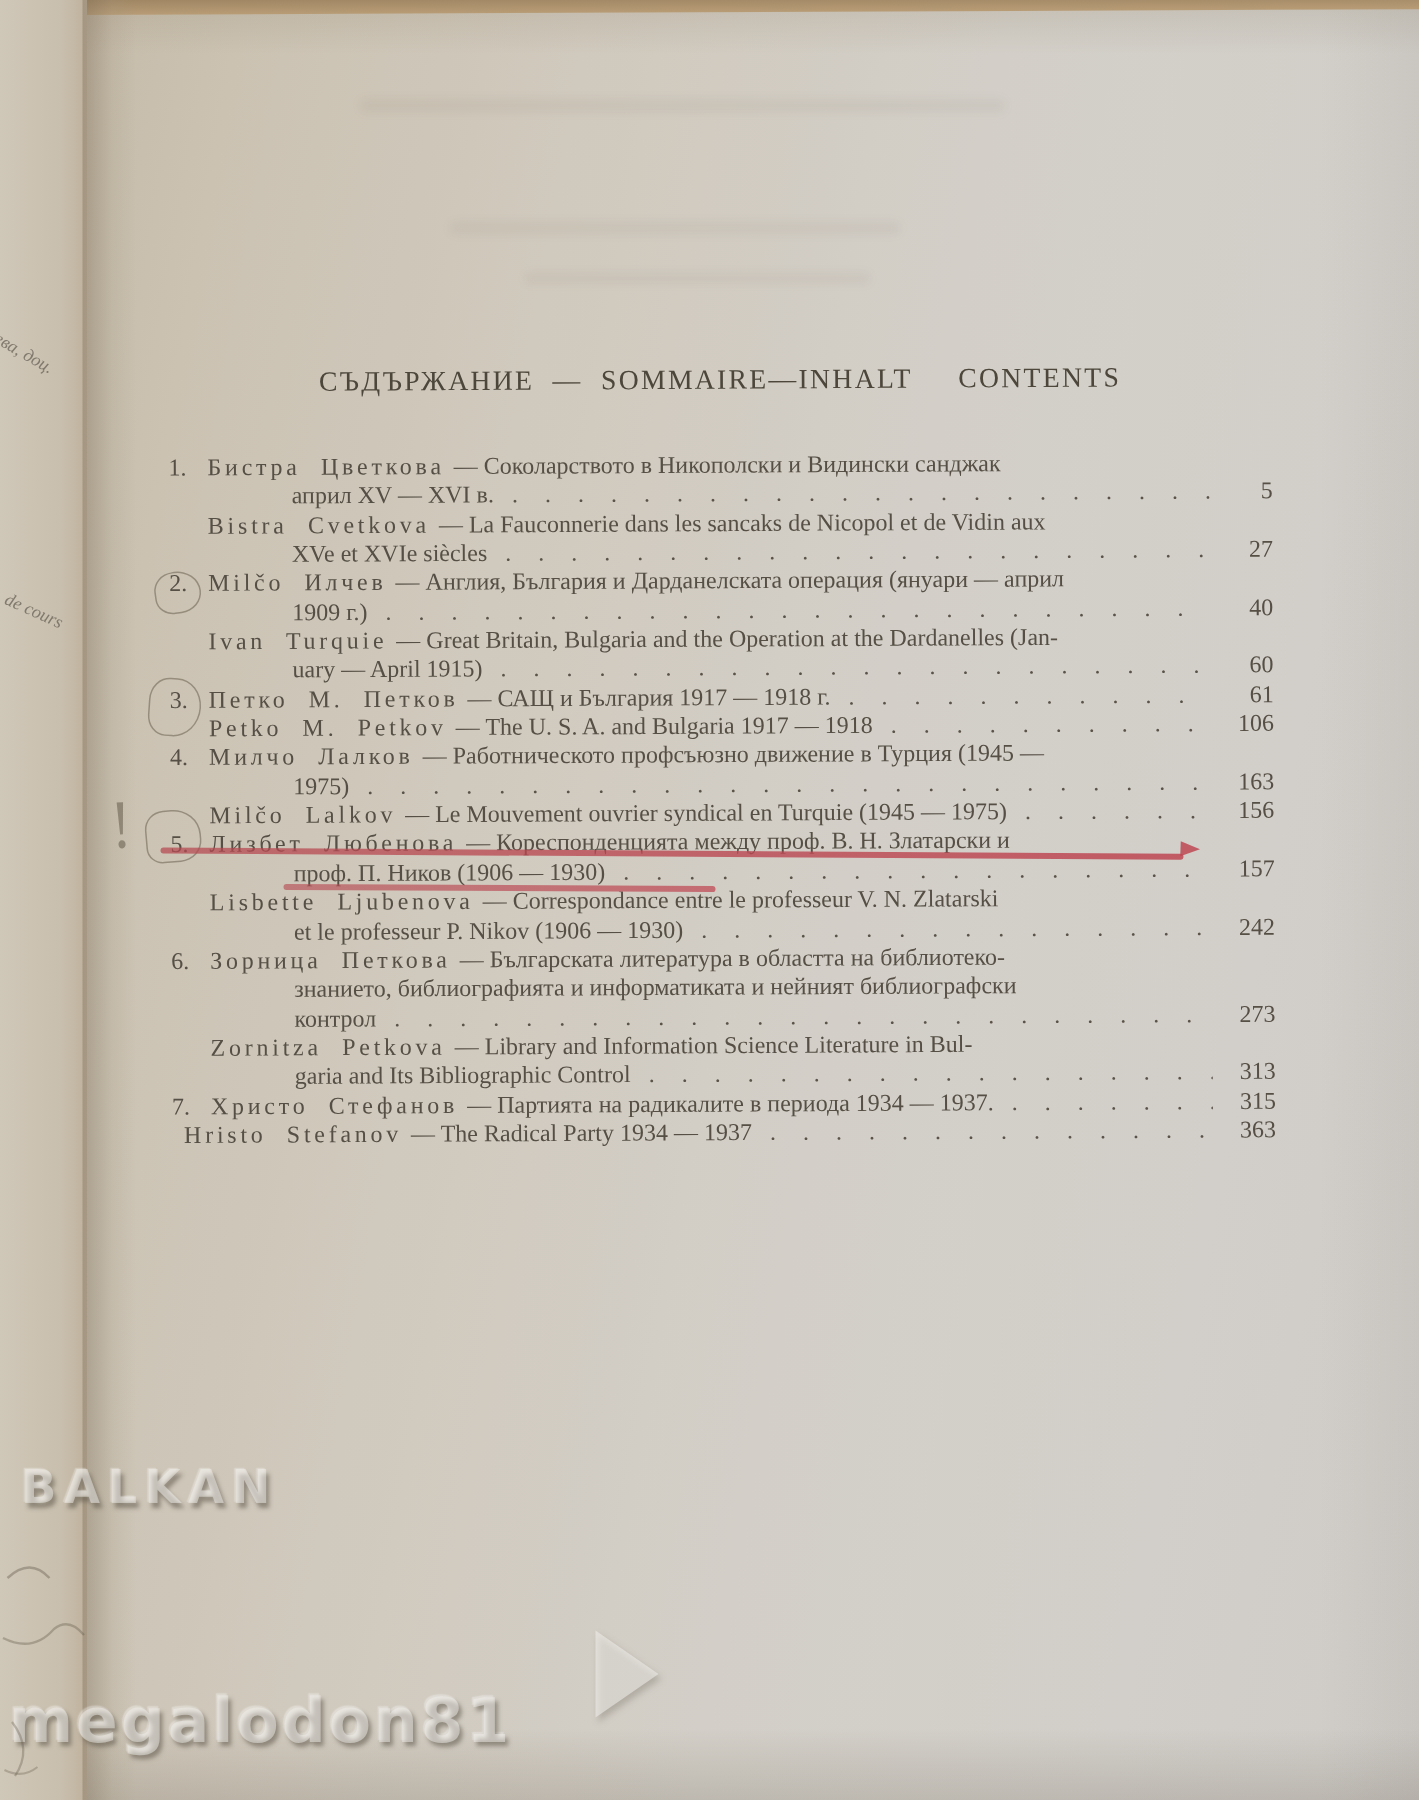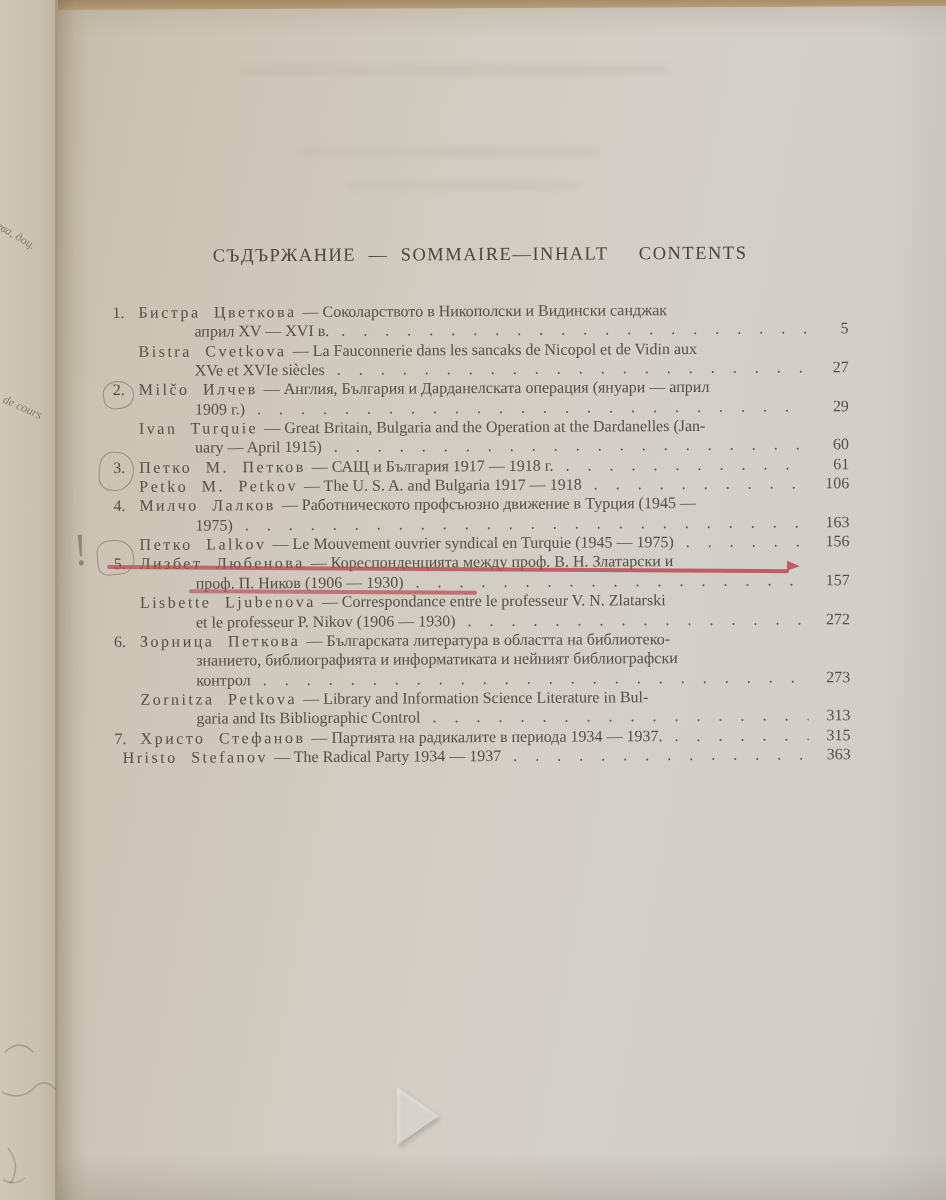--- a/index.html
+++ b/index.html
@@ -112,21 +112,21 @@
         <div class="row">
       <span class="num">2.</span>
       <span class="author">Milčo Илчев</span>
       <span class="t">— Англия, България и Дарданелската операция (януари — април</span>
 
     </div>
         <div class="row ind2">
 
       <span class="t">1909 г.)</span>
       <span class="dots">. . . . . . . . . . . . . . . . . . . . . . . . . . . . . . . . . . . . . . . . . . . . . . . . . . . . . . . . . . . . </span>
-      <span class="pg">29</span>
+      <span class="pg">40</span>
     </div>
         <div class="row ind1">
 
       <span class="author">Ivan Turquie</span>
       <span class="t">— Great Britain, Bulgaria and the Operation at the Dardanelles (Jan-</span>
 
     </div>
         <div class="row ind2">
 
       <span class="t">uary — April 1915)</span>
@@ -154,21 +154,21 @@
 
     </div>
         <div class="row ind2">
 
       <span class="t">1975)</span>
       <span class="dots">. . . . . . . . . . . . . . . . . . . . . . . . . . . . . . . . . . . . . . . . . . . . . . . . . . . . . . . . . . . . </span>
       <span class="pg">163</span>
     </div>
         <div class="row ind1">
 
-      <span class="author">Петко Lalkov</span>
+      <span class="author">Milčo Lalkov</span>
       <span class="t">— Le Mouvement ouvrier syndical en Turquie (1945 — 1975)</span>
       <span class="dots">. . . . . . . . . . . . . . . . . . . . . . . . . . . . . . . . . . . . . . . . . . . . . . . . . . . . . . . . . . . . </span>
       <span class="pg">156</span>
     </div>
         <div class="row">
       <span class="num">5.</span>
       <span class="author">Лизбет Любенова</span>
       <span class="t">— Кореспонденцията между проф. В. Н. Златарски и</span>
 
     </div>
@@ -181,21 +181,21 @@
         <div class="row ind1">
 
       <span class="author">Lisbette Ljubenova</span>
       <span class="t">— Correspondance entre le professeur V. N. Zlatarski</span>
 
     </div>
         <div class="row ind2">
 
       <span class="t">et le professeur P. Nikov (1906 — 1930)</span>
       <span class="dots">. . . . . . . . . . . . . . . . . . . . . . . . . . . . . . . . . . . . . . . . . . . . . . . . . . . . . . . . . . . . </span>
-      <span class="pg">272</span>
+      <span class="pg">242</span>
     </div>
         <div class="row">
       <span class="num">6.</span>
       <span class="author">Зорница Петкова</span>
       <span class="t">— Българската литература в областта на библиотеко-</span>
 
     </div>
         <div class="row ind2">
 
       <span class="t">знанието, библиографията и информатиката и нейният библиографски</span>
@@ -237,21 +237,23 @@
   </div>
 
   <div class="pencil" id="pc2"></div>
   <div class="pencil" id="pc3"></div>
   <div class="pencil" id="pc5"></div>
   <span id="excl">!</span>
   <div class="redline" id="redA"></div>
   <div id="redA-arrow"></div>
   <div class="redline" id="redB"></div>
 
+  <div class="wm" id="wm1">BALKAN</div>
   <div id="wm-play"></div>
+  <div class="wm" id="wm3">megalodon81</div>
 
   <svg class="scribbles" width="90" height="170">
     <path d="M5,22 q15,-14 28,0" fill="none" stroke="rgba(95,85,70,0.38)" stroke-width="1.6"></path>
     <path d="M2,62 q20,10 34,-6 q10,-8 20,4" fill="none" stroke="rgba(95,85,70,0.35)" stroke-width="1.5"></path>
     <path d="M8,118 q14,18 2,36" fill="none" stroke="rgba(95,85,70,0.33)" stroke-width="1.5"></path>
     <path d="M3,150 q12,6 22,-2" fill="none" stroke="rgba(95,85,70,0.3)" stroke-width="1.4"></path>
   </svg>
 
 </div>
 

